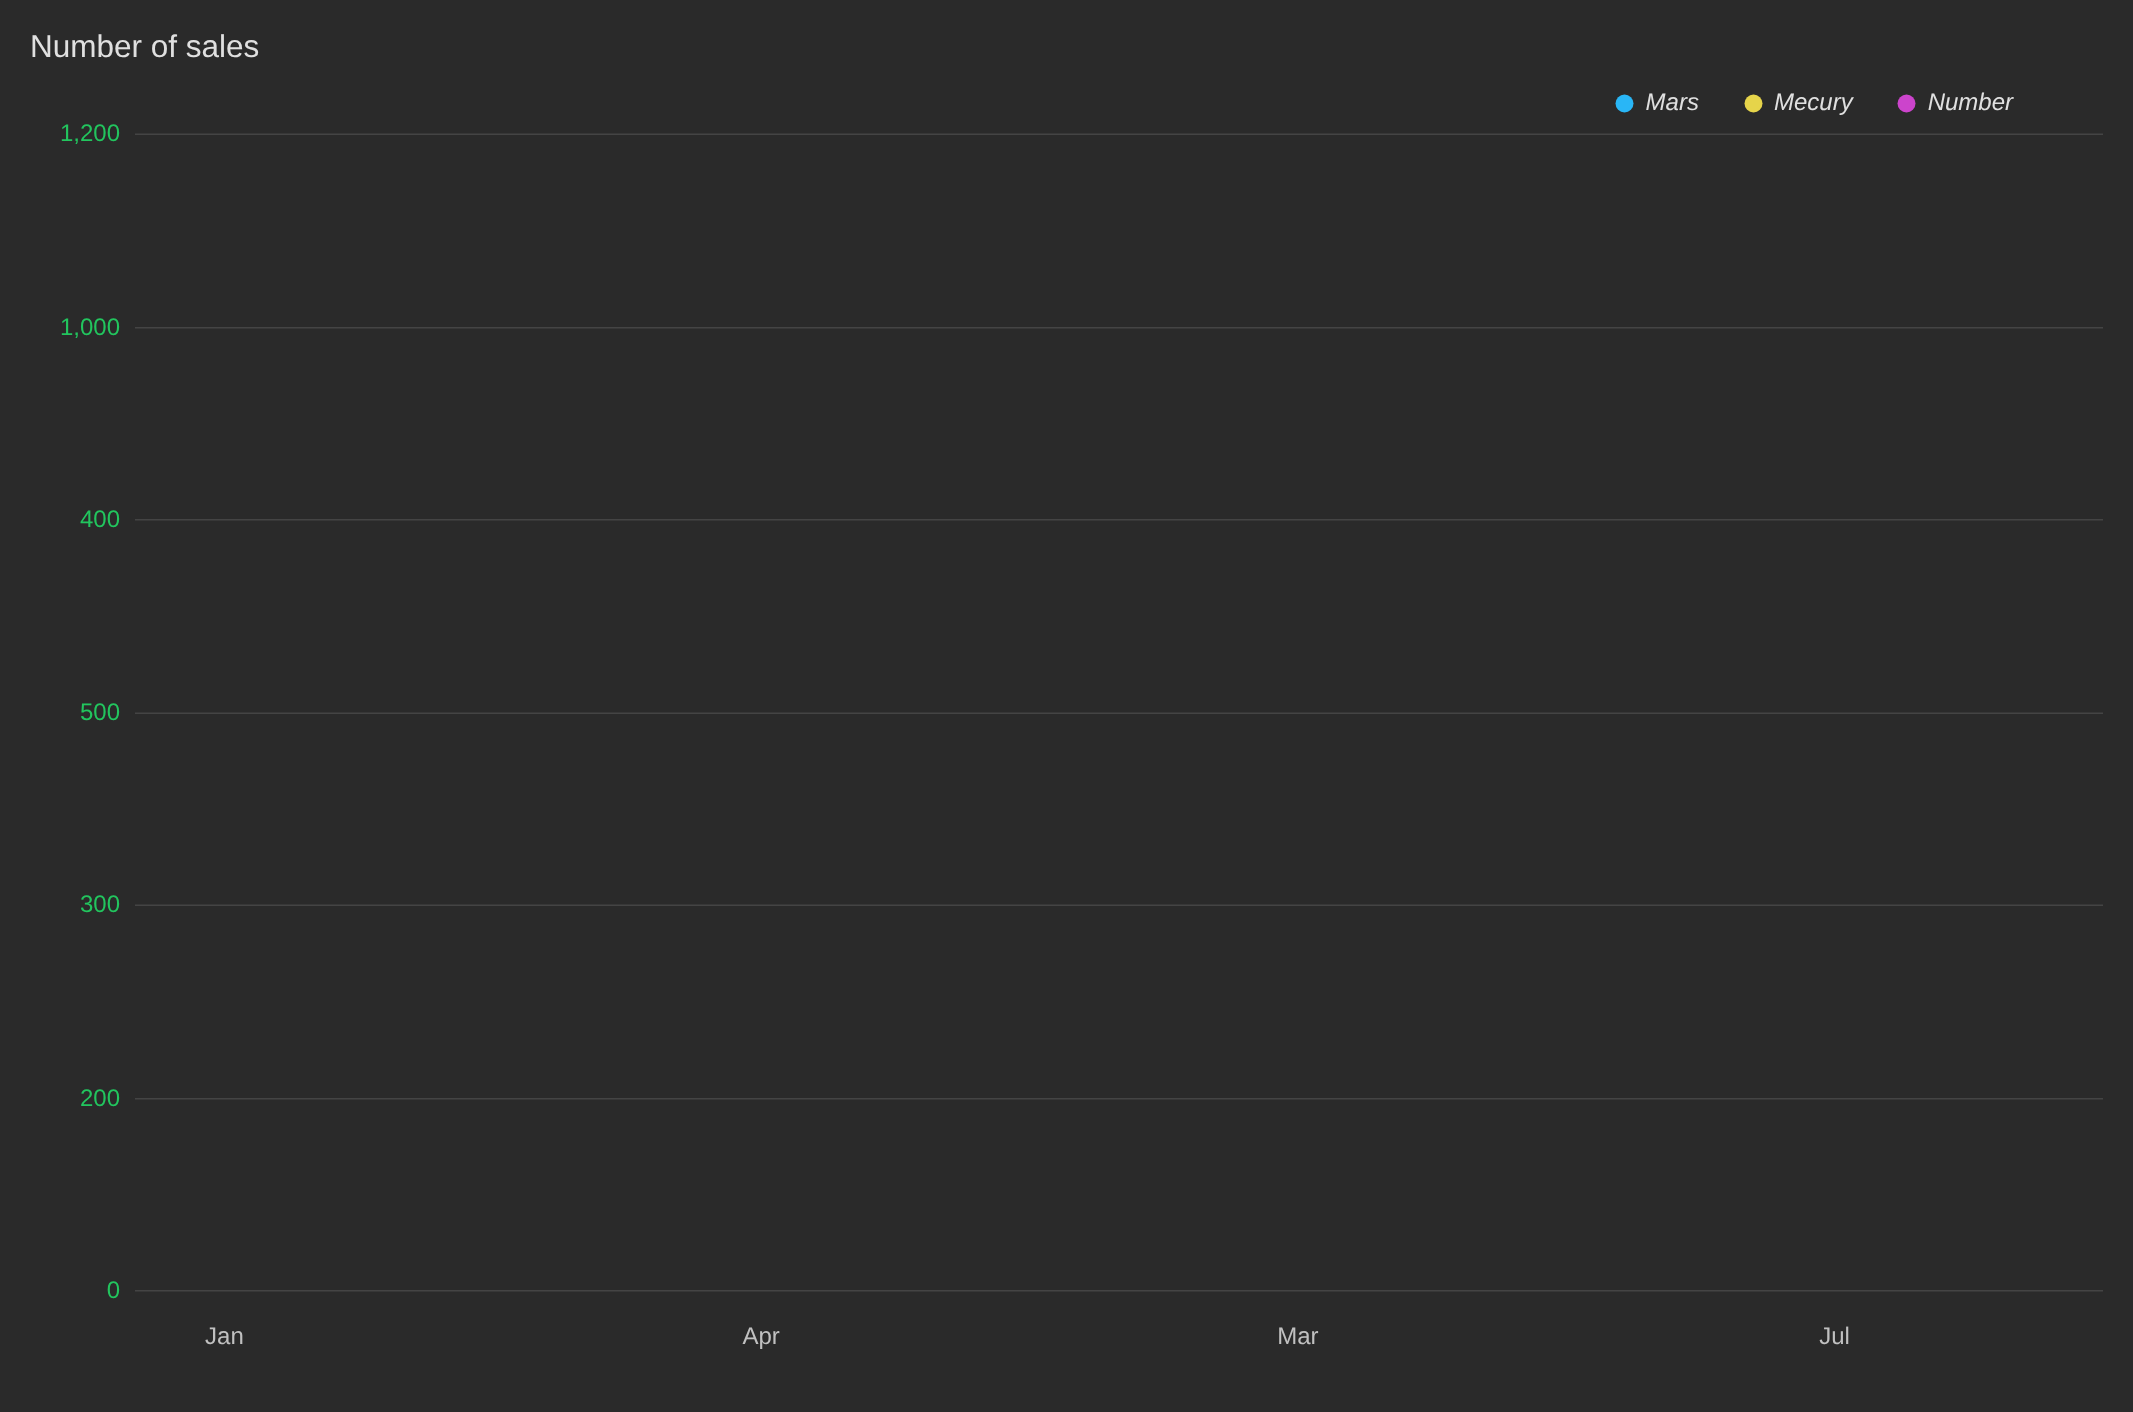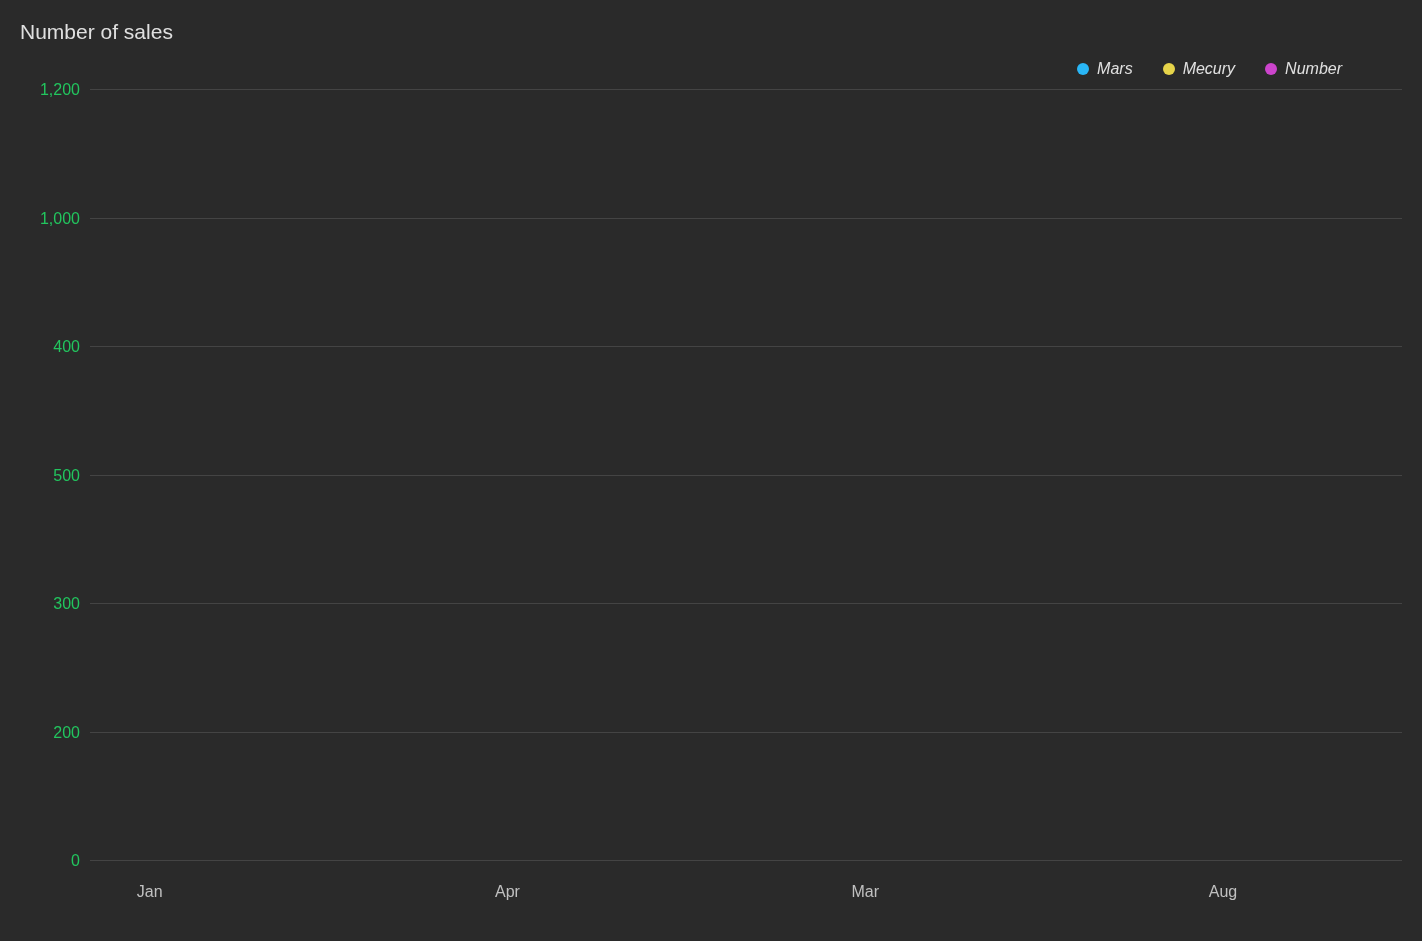--- a/index.html
+++ b/index.html
@@ -207,17 +207,17 @@
 
     <div class="x-label">Jan</div>
         <div class="x-label"></div>
         <div class="x-label"></div>
         <div class="x-label">Apr</div>
         <div class="x-label"></div>
         <div class="x-label"></div>
         <div class="x-label">Mar</div>
         <div class="x-label"></div>
         <div class="x-label"></div>
-        <div class="x-label">Aug</div>
+        <div class="x-label">Jul</div>
         <div class="x-label"></div>
       </div>
   </div>
 </div>
 
 </body></html>

